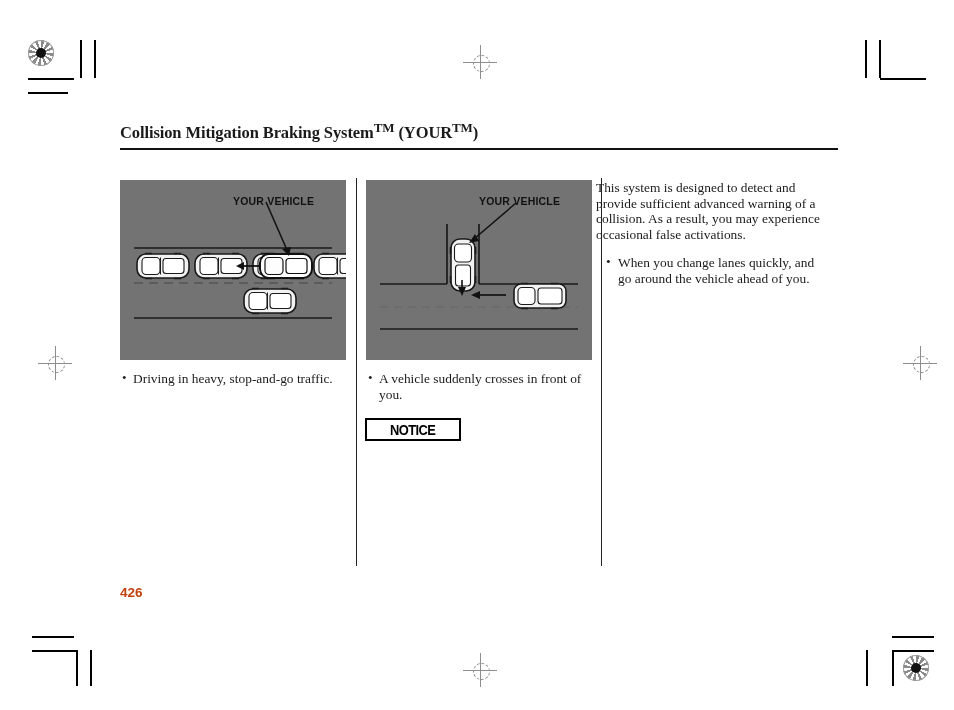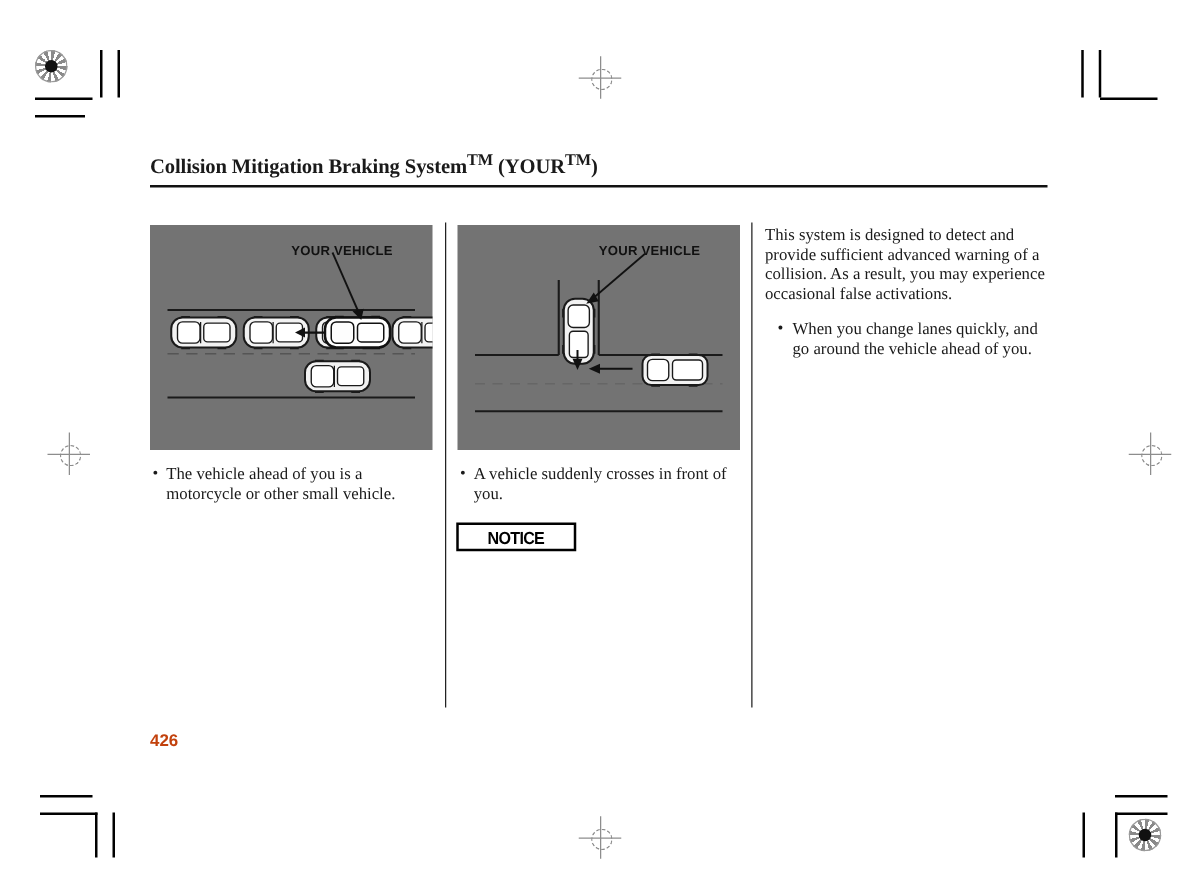--- a/index.html
+++ b/index.html
@@ -311,29 +311,29 @@
 
     <g>
       <line x1="150" y1="23" x2="108" y2="59" stroke="#111" stroke-width="1.5"></line>
       <polygon points="103,63 109,54 113,61" fill="#111"></polygon>
     </g>
   </svg>
   <div class="fig-label" style="left:113px; top:15px;">YOUR VEHICLE</div>
 </div>
 
 <div class="bullet-list" style="left:122px; top:371px; width:222px;">
-  <div class="bullet-item">The vehicle ahead of you is a motorcycle or other small vehicle.</div>
+  <div class="bullet-item">Driving in heavy, stop-and-go traffic.</div>
 </div>
 
 <div class="bullet-list" style="left:368px; top:371px; width:226px;">
   <div class="bullet-item">A vehicle suddenly crosses in front of you.</div>
 </div>
 
 <div class="notice-box">
   <span>NOTICE</span>
 </div>
 
-<div class="body-copy" style="left:612px; top:180px; width:226px;">
+<div class="body-copy" style="left:596px; top:180px; width:226px;">
   <p>This system is designed to detect and provide sufficient advanced warning of a collision. As a result, you may experience occasional false activations.</p>
   <p class="sub-bullet">When you change lanes quickly, and go around the vehicle ahead of you.</p>
 </div>
 
 <div class="page-number">426</div>
 
 </body></html>

